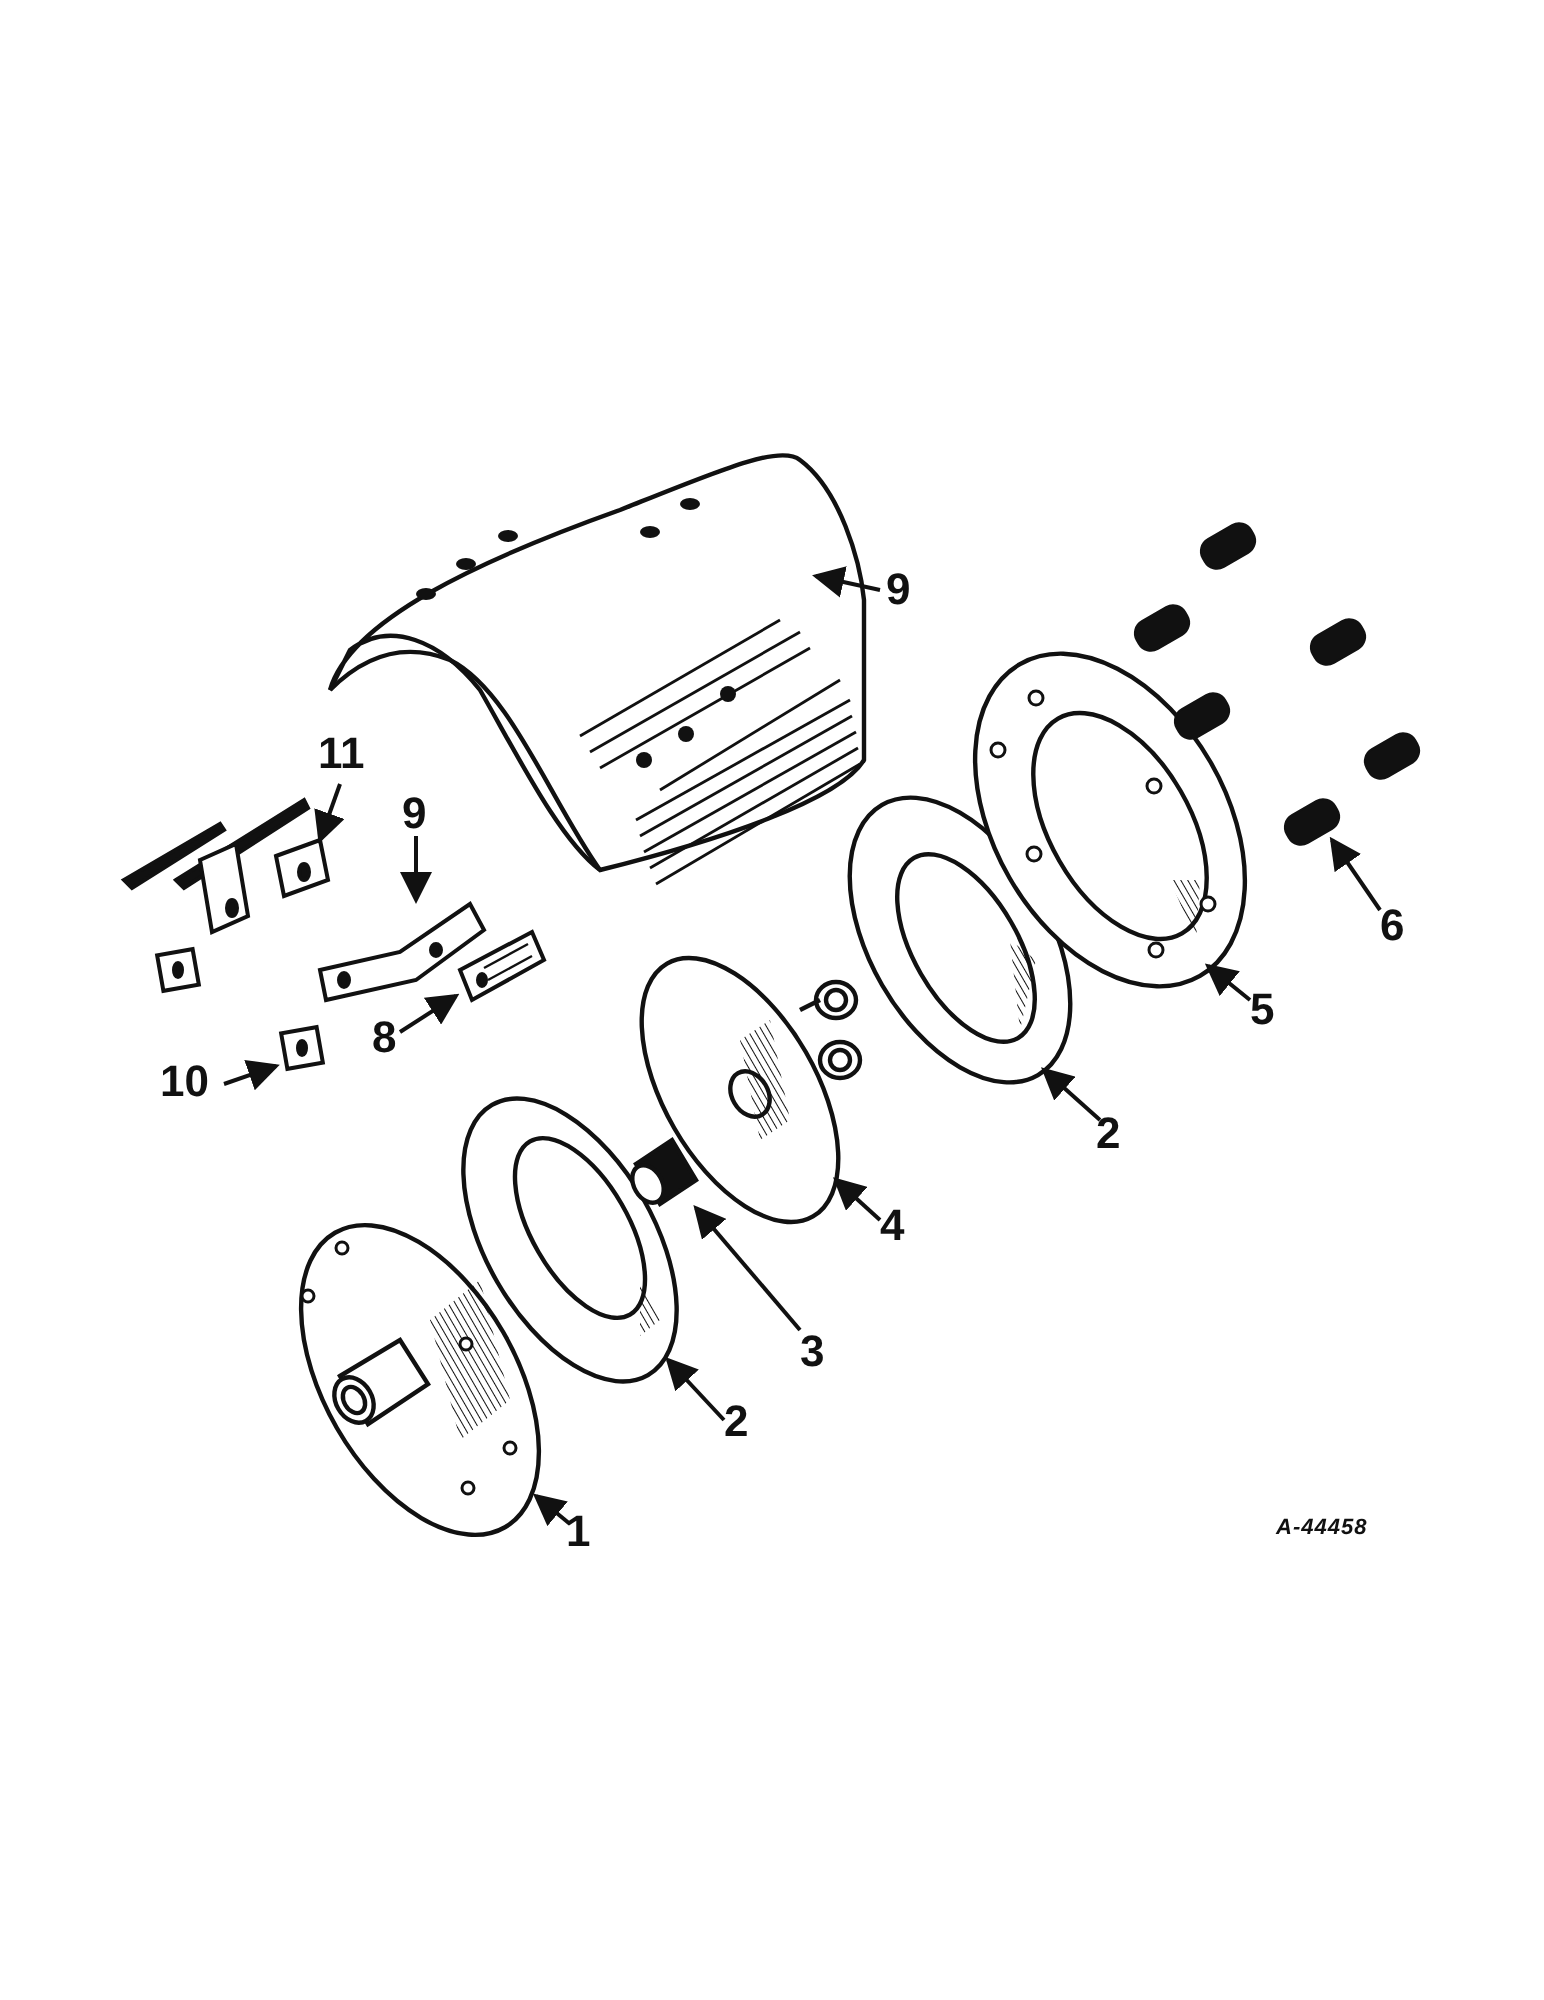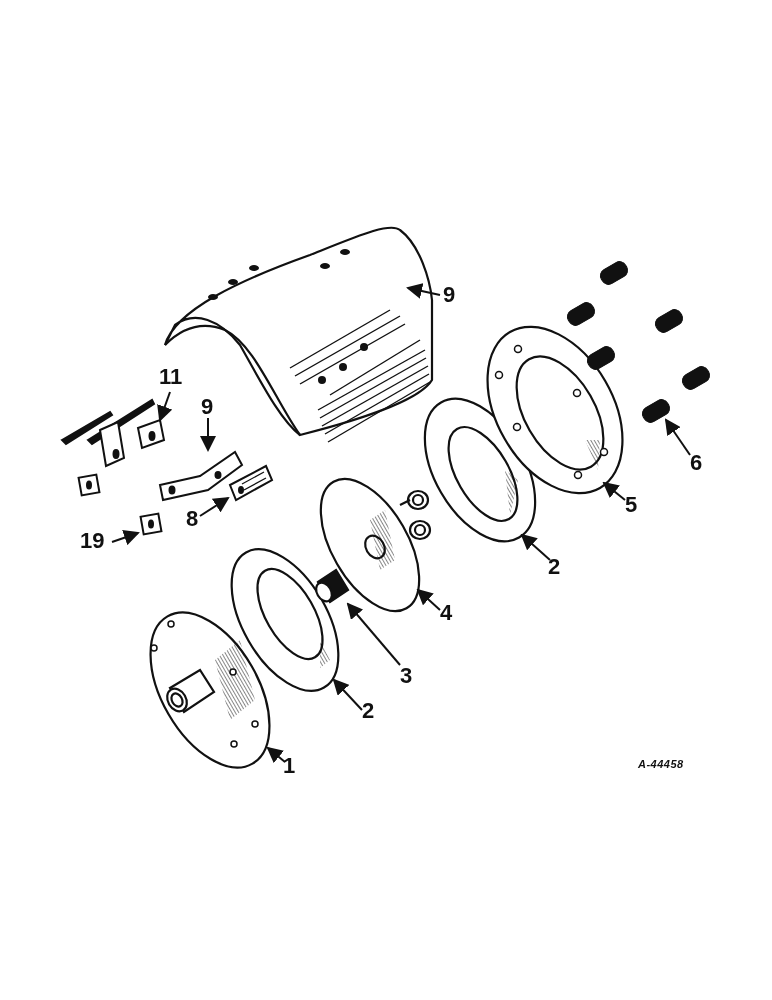--- a/index.html
+++ b/index.html
@@ -155,21 +155,21 @@
     <line x1="400" y1="665" x2="348" y2="604" marker-end="url(#arrow)"></line>
     <line x1="362" y1="710" x2="334" y2="680" marker-end="url(#arrow)"></line>
     <line x1="285" y1="762" x2="268" y2="748" marker-end="url(#arrow)"></line>
   </g>
 </svg>
 
 <span class="callout" style="left:443px;top:284px;">9</span>
 <span class="callout" style="left:149px;top:366px;margin-left:10px;">11</span>
 <span class="callout" style="left:201px;top:396px;">9</span>
 <span class="callout" style="left:186px;top:508px;">8</span>
-<span class="callout" style="left:80px;top:530px;">19</span>
+<span class="callout" style="left:80px;top:530px;">10</span>
 <span class="callout" style="left:690px;top:452px;">6</span>
 <span class="callout" style="left:625px;top:494px;">5</span>
 <span class="callout" style="left:548px;top:556px;">2</span>
 <span class="callout" style="left:440px;top:602px;">4</span>
 <span class="callout" style="left:400px;top:665px;">3</span>
 <span class="callout" style="left:362px;top:700px;">2</span>
 <span class="callout" style="left:283px;top:755px;">1</span>
 
 <span class="drawing-no" style="left:638px;top:758px;">A-44458</span>
 

